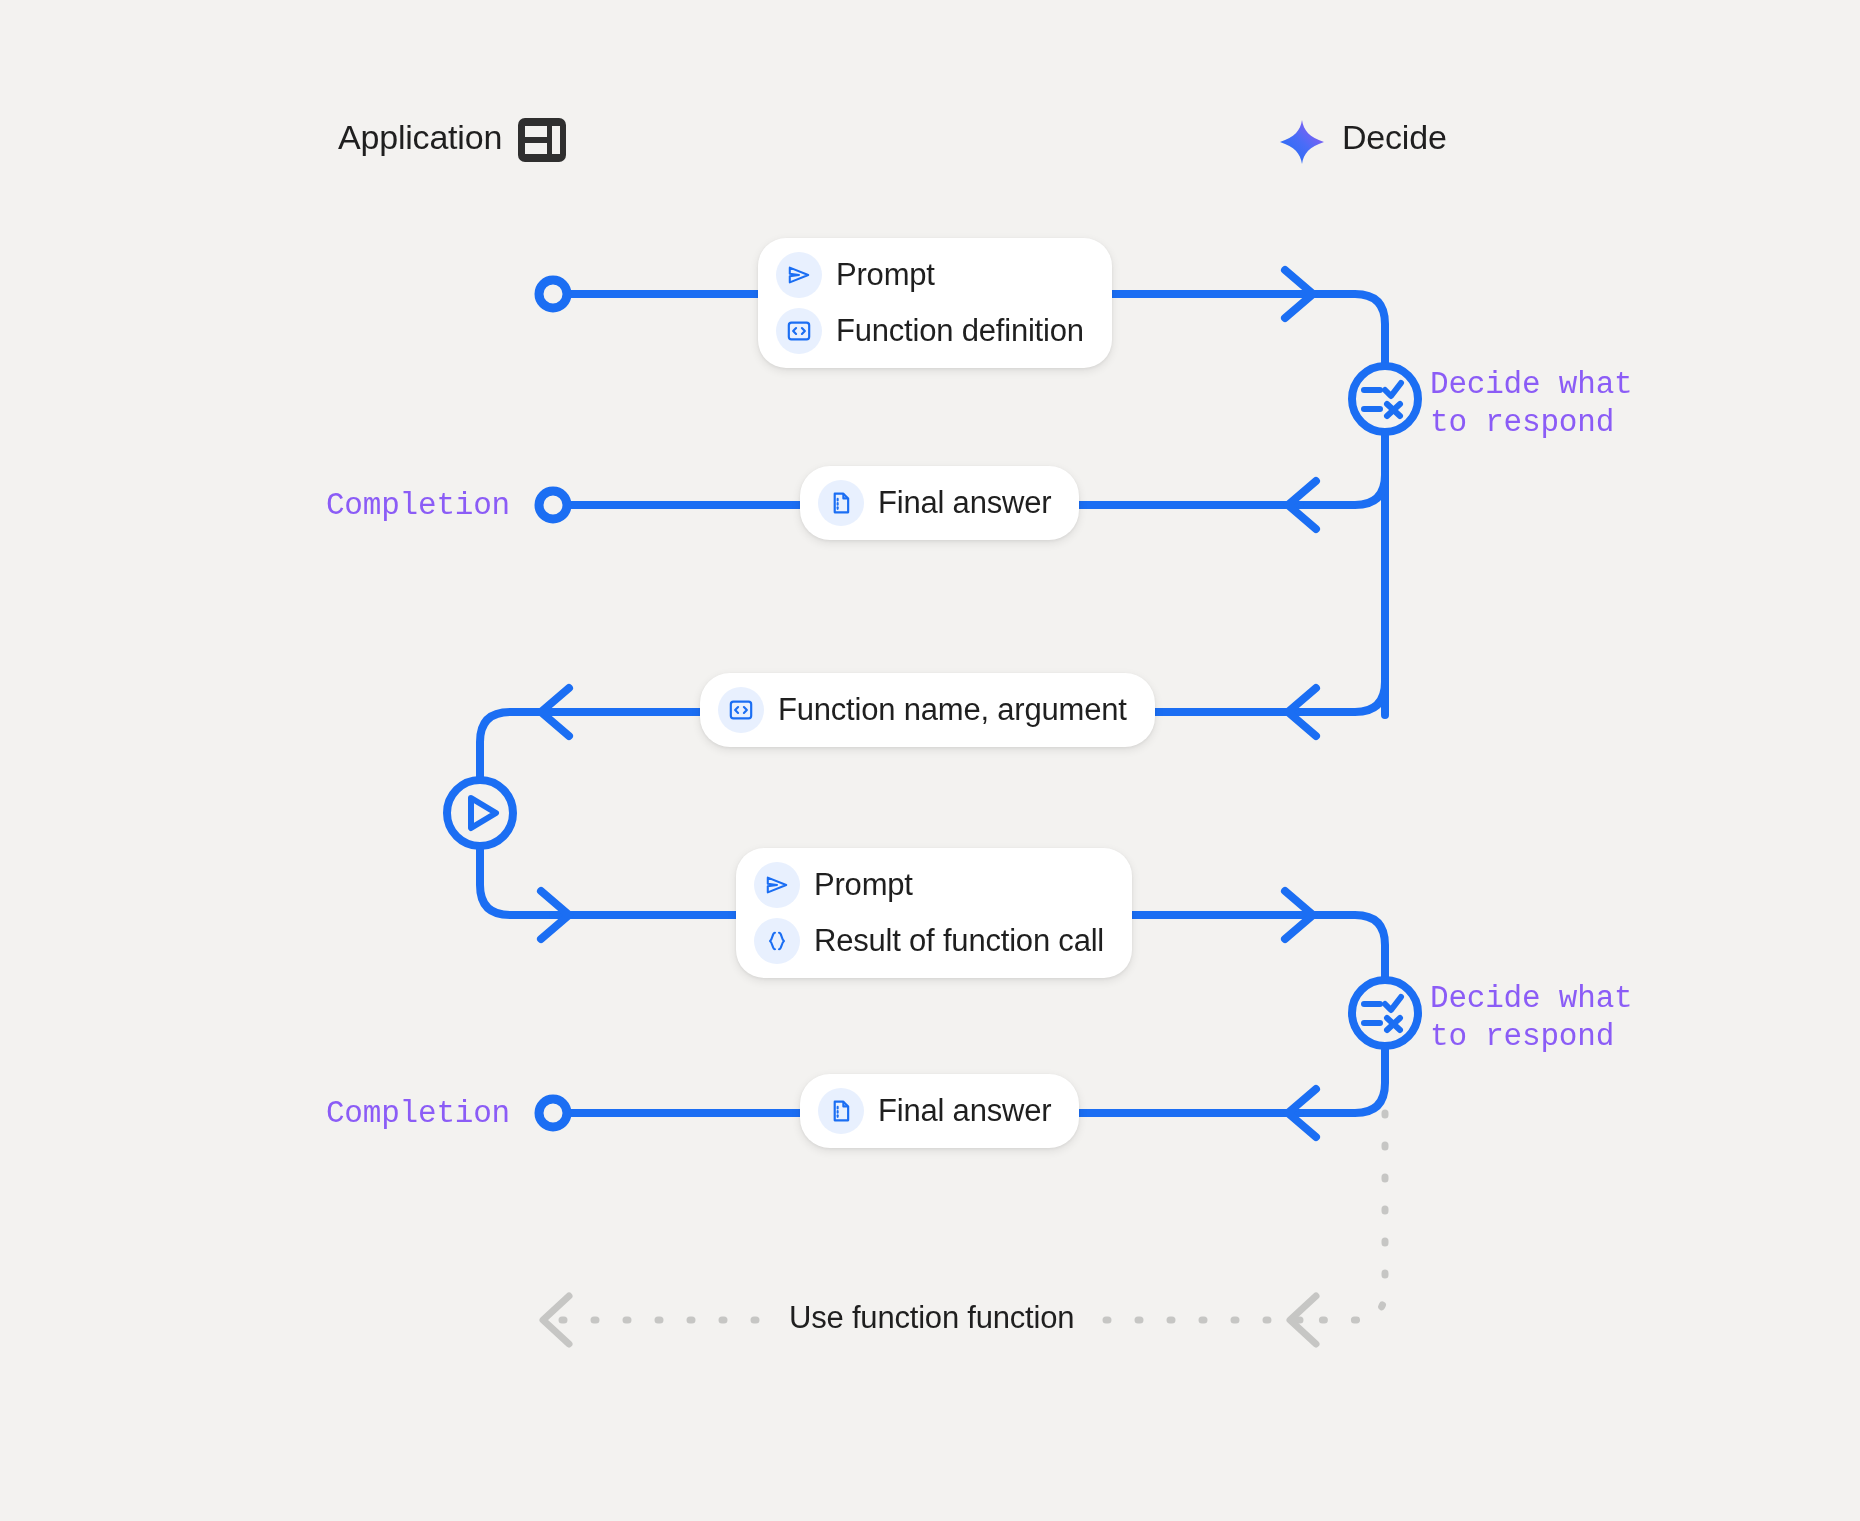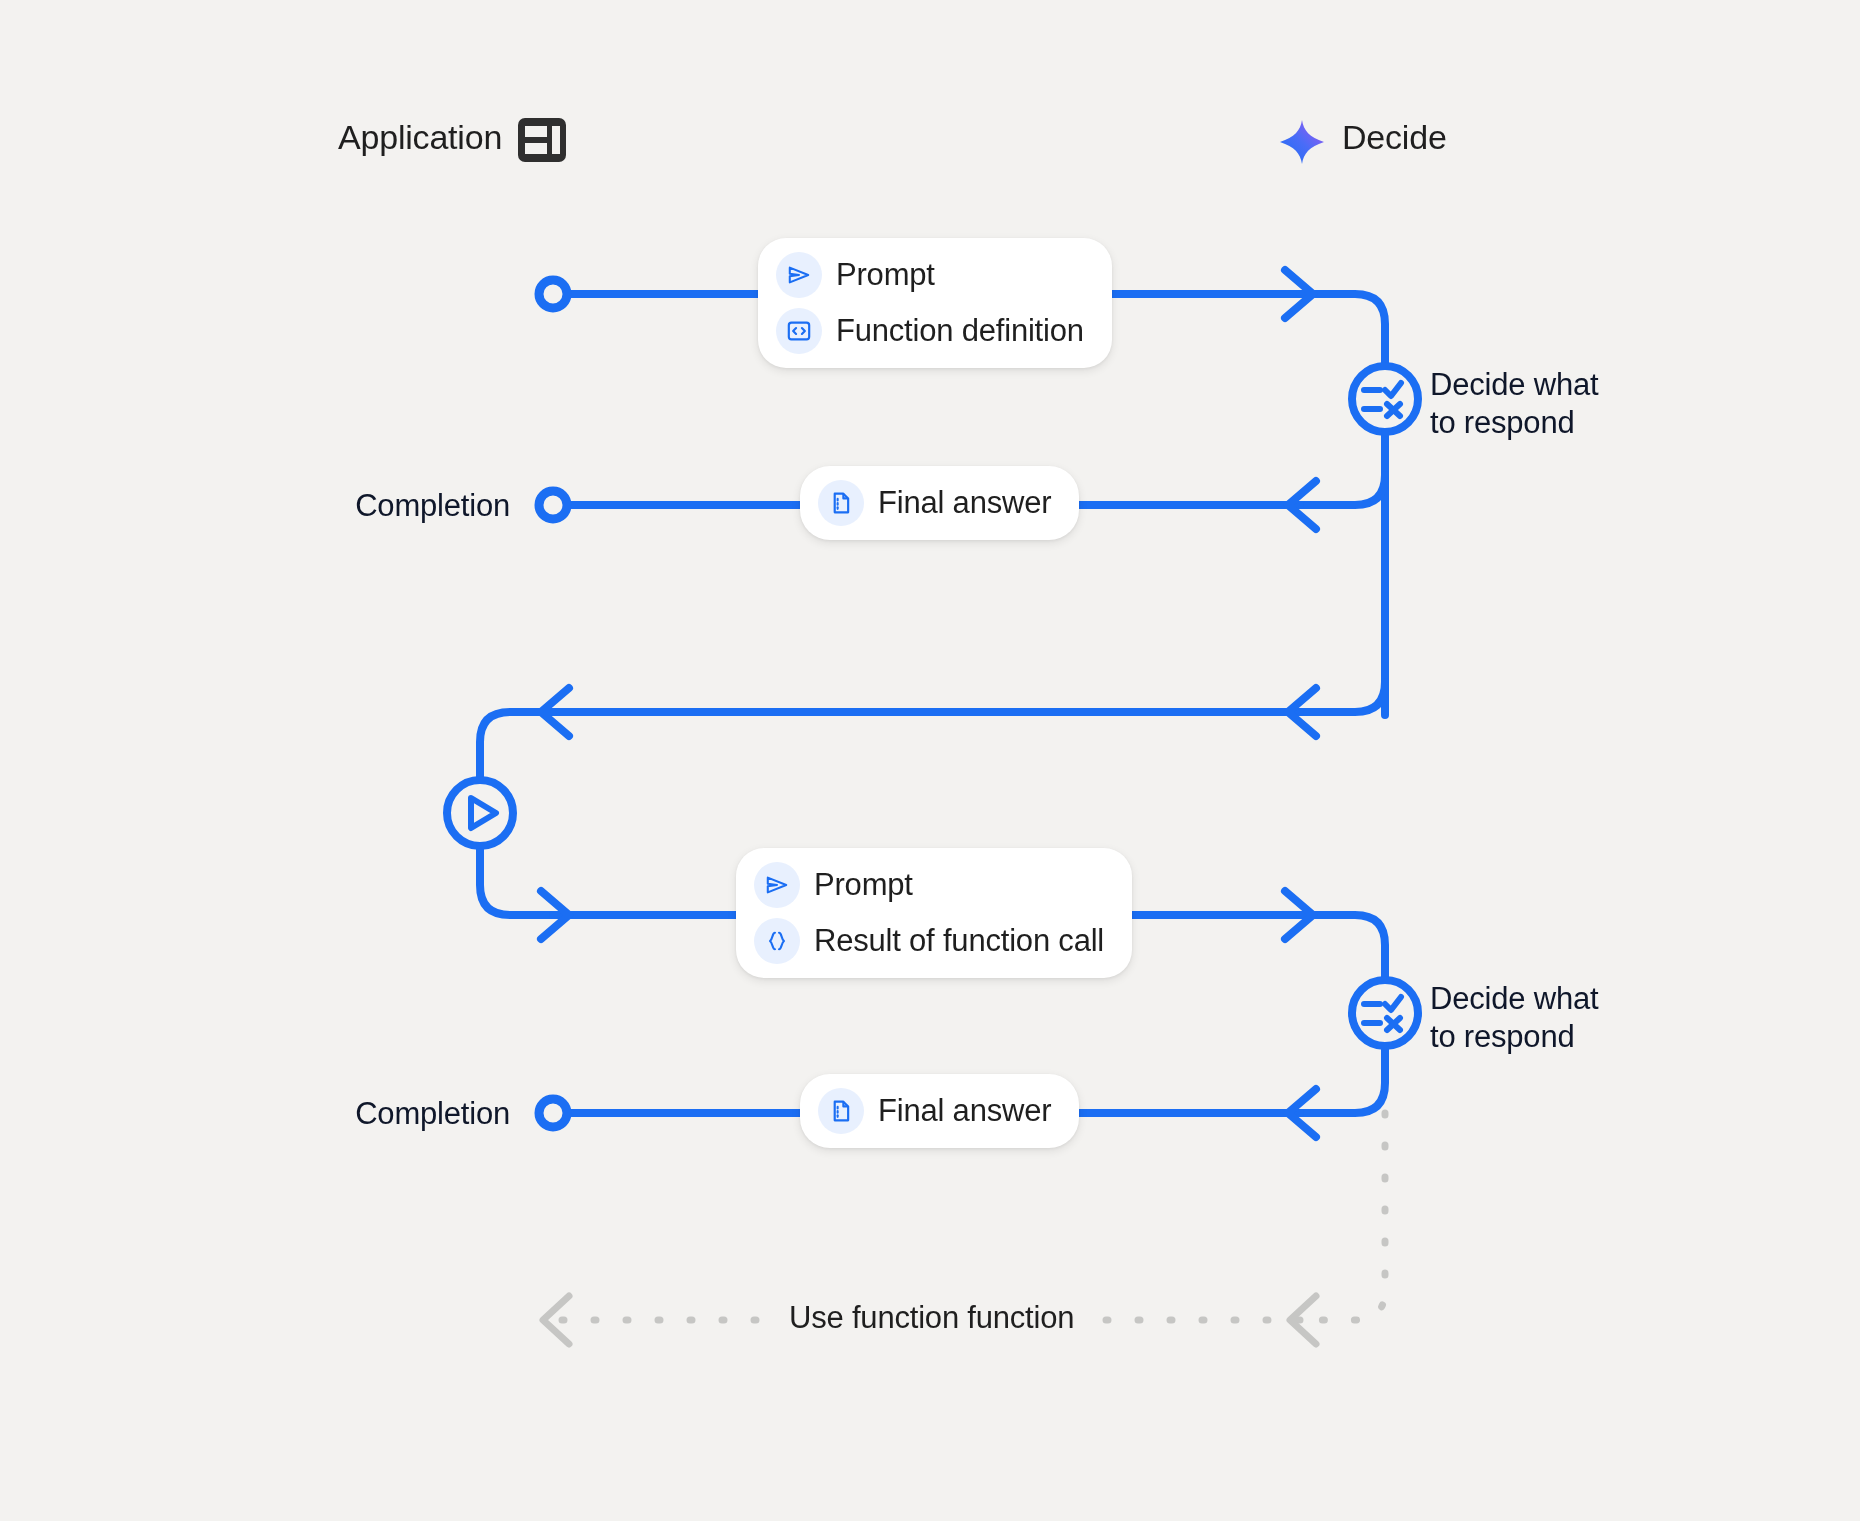--- a/index.html
+++ b/index.html
@@ -84,26 +84,27 @@
     display: flex;
     align-items: center;
     justify-content: center;
     flex: none;
   }
   .ic svg { display: block; }
 
   
   .side-label {
     position: absolute;
-    color: #0f172a;
+    color: #8b5cf6;
     font-size: 31px;
     line-height: 1.22;
     letter-spacing: -0.2px;
     white-space: pre-line;
     z-index: 6;
+    font-family: Liberation Mono, monospace;
   }
   .side-label.right { text-align: left; }
   .side-label.left  { text-align: right; }
 
   .loop-label {
     position: absolute;
     font-size: 31px;
     color: #1f1f1f;
     background: #f3f2f0;
     padding: 0 14px;
@@ -248,20 +249,32 @@
           <path d="M14.2 3.4 V7.8 H18.6" fill="none" stroke="#1b6ef3" stroke-width="2" stroke-linejoin="round"></path>
           <line x1="8.9" y1="8.2" x2="8.9" y2="9.6" stroke="#1b6ef3" stroke-width="1.9" stroke-linecap="round"></line>
           <line x1="8.9" y1="12.1" x2="8.9" y2="13.5" stroke="#1b6ef3" stroke-width="1.9" stroke-linecap="round"></line>
           <line x1="8.9" y1="16.0" x2="8.9" y2="17.4" stroke="#1b6ef3" stroke-width="1.9" stroke-linecap="round"></line>
         </svg>
       </span>
       <span class="brow-label">Final answer</span>
     </div>
   </div>
 
+  <div class="bubble" style="left:700px; top:673px;">
+    <div class="brow">
+      <span class="ic">
+        <svg viewBox="0 0 24 24" width="26" height="26" aria-hidden="true">
+          <rect x="2.6" y="4.2" width="18.8" height="15.6" rx="2.4" fill="none" stroke="#1b6ef3" stroke-width="2"></rect>
+          <polyline points="9.3,9.3 6.6,12 9.3,14.7" fill="none" stroke="#1b6ef3" stroke-width="2" stroke-linecap="round" stroke-linejoin="round"></polyline>
+          <polyline points="14.7,9.3 17.4,12 14.7,14.7" fill="none" stroke="#1b6ef3" stroke-width="2" stroke-linecap="round" stroke-linejoin="round"></polyline>
+        </svg>
+      </span>
+      <span class="brow-label">Function name,  argument</span>
+    </div>
+  </div>
 
   <div class="bubble tall" style="left:736px; top:848px;">
     <div class="brow">
       <span class="ic">
         <svg viewBox="0 0 24 24" width="26" height="26" aria-hidden="true">
           <path d="M3.5 5.2 L20.5 12 L3.5 18.8 L3.5 13.2 L12 12 L3.5 10.8 Z" fill="none" stroke="#1b6ef3" stroke-width="1.9" stroke-linejoin="round" stroke-linecap="round"></path>
         </svg>
       </span>
       <span class="brow-label">Prompt</span>
     </div>

